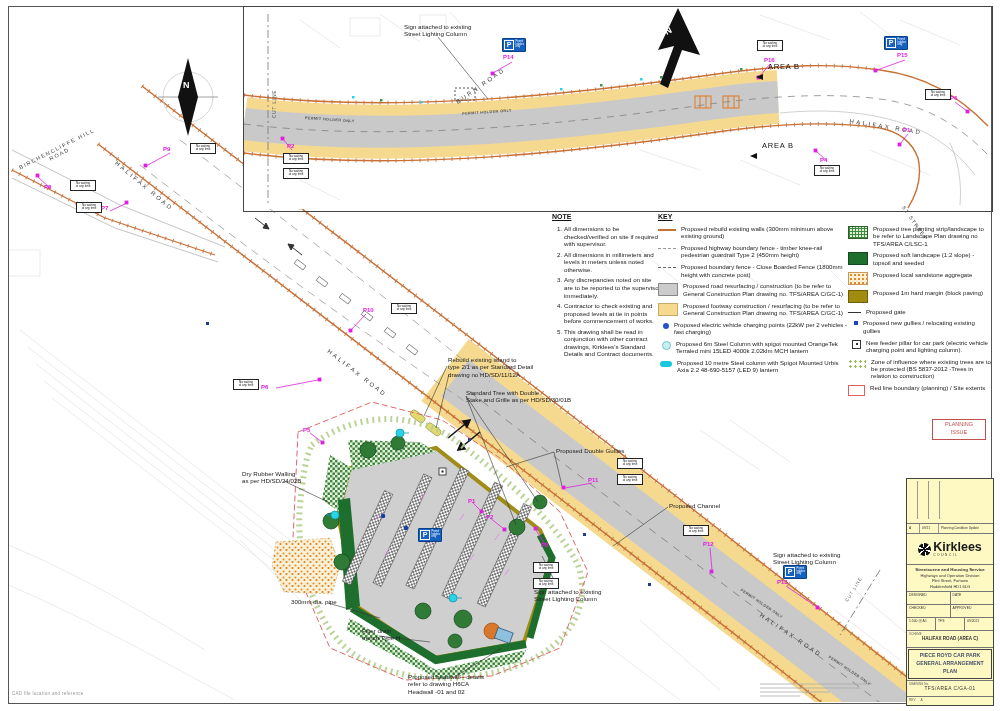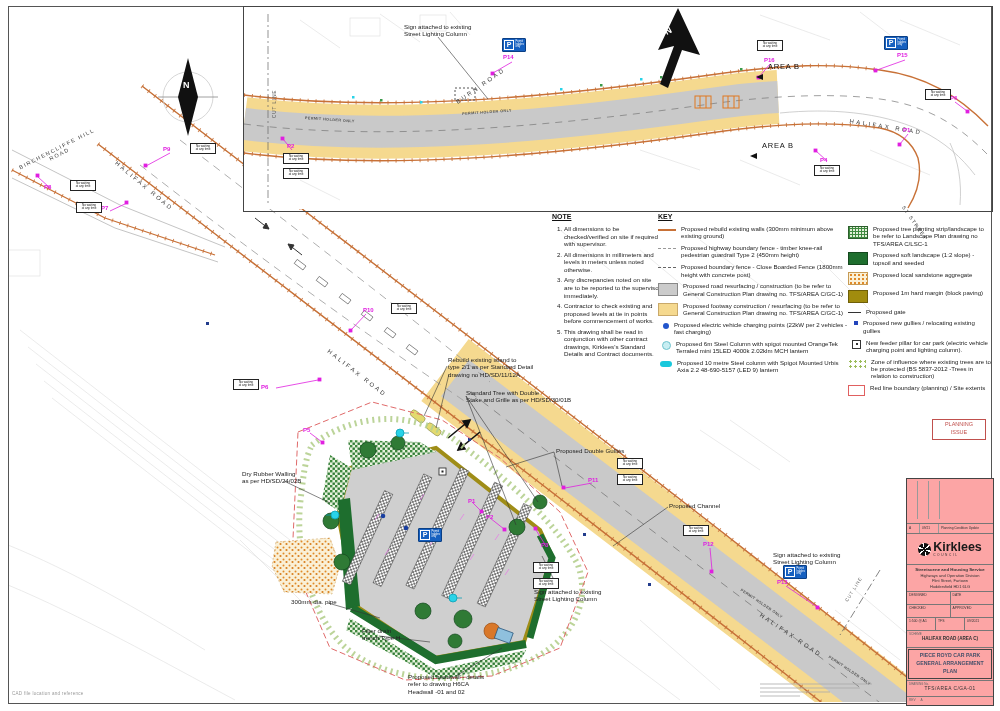--- a/index.html
+++ b/index.html
@@ -51,21 +51,21 @@
            background-size:4px 4px;border:.5px solid #c79b55;height:11px;}
   .sw-hard{background:#a18c0e;height:11px;border:.5px solid #6f5f08;}
   .sw-gate{height:0;border-top:1.5px solid #333;width:13px;margin-top:4px;}
   .sw-gully{width:4px;height:4px;background:#2244bb;margin-left:6px;margin-top:2px;}
   .sw-feed{width:7px;height:7px;border:1px solid #333;margin-left:4px;}
   .sw-feed::after{content:"";position:absolute;left:2.5px;top:2.5px;width:2px;height:2px;background:#333;}
   .sw-zone{background-image:radial-gradient(#9bbb59 35%,transparent 40%);background-size:5px 5px;height:11px;}
   .sw-red{background:#fff;border:1px solid #e06060;height:9px;width:15px;}
   
   .tb{position:absolute;left:906px;top:478px;width:86px;height:226px;border:1px solid #444;
-      background:#fca5a5;font-size:4px;color:#333;}
+      background:#fef9c3;font-size:4px;color:#333;}
   .tb .row{border-bottom:0.5px solid #777;position:relative;}
   .revgrid{height:44px;}
   .revline{position:absolute;top:2px;width:0;border-left:0.5px solid #999;height:38px;}
   .revrow{height:9px;font-size:3.2px;line-height:9px;display:flex;border-bottom:0.5px solid #777;}
   .revrow div{padding:0 2px;border-right:0.5px solid #999;white-space:nowrap;overflow:hidden;}
   .logo{height:30px;display:flex;align-items:center;justify-content:center;}
   .swirl{width:13px;height:13px;border-radius:50%;
          background:conic-gradient(#111 0 40deg,#fff 40deg 58deg,#111 58deg 100deg,#fff 100deg 118deg,
          #111 118deg 160deg,#fff 160deg 178deg,#111 178deg 220deg,#fff 220deg 238deg,
          #111 238deg 280deg,#fff 280deg 298deg,#111 298deg 340deg,#fff 340deg);margin-right:2px;flex:none;}

